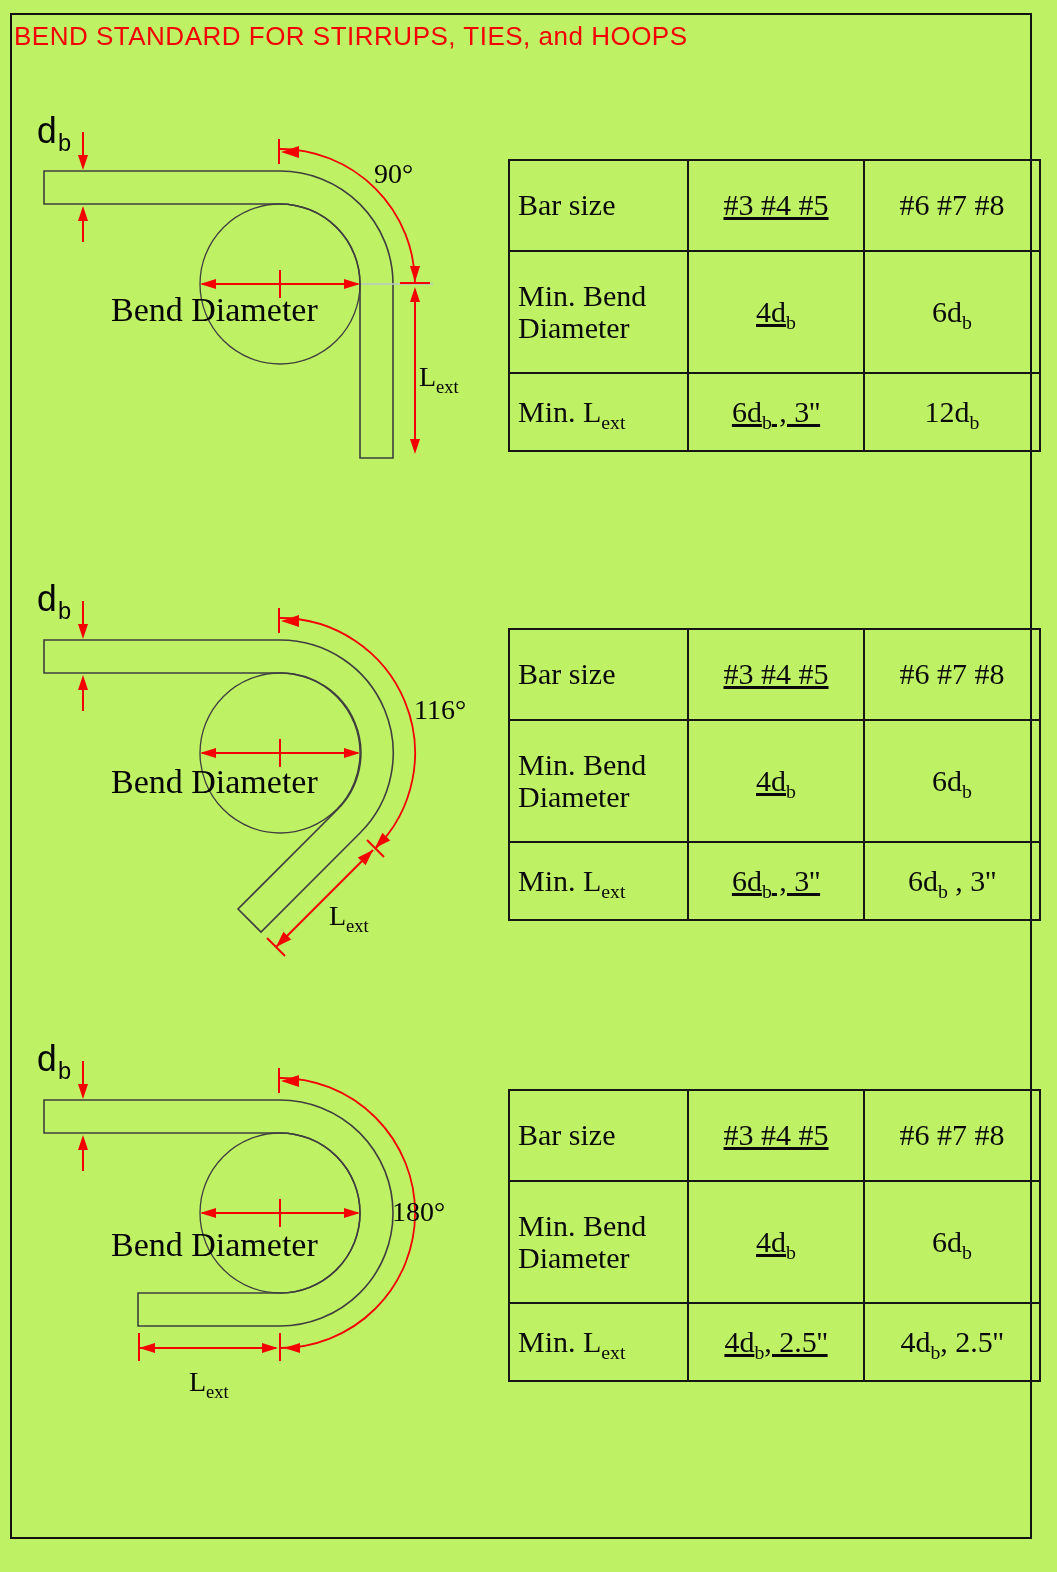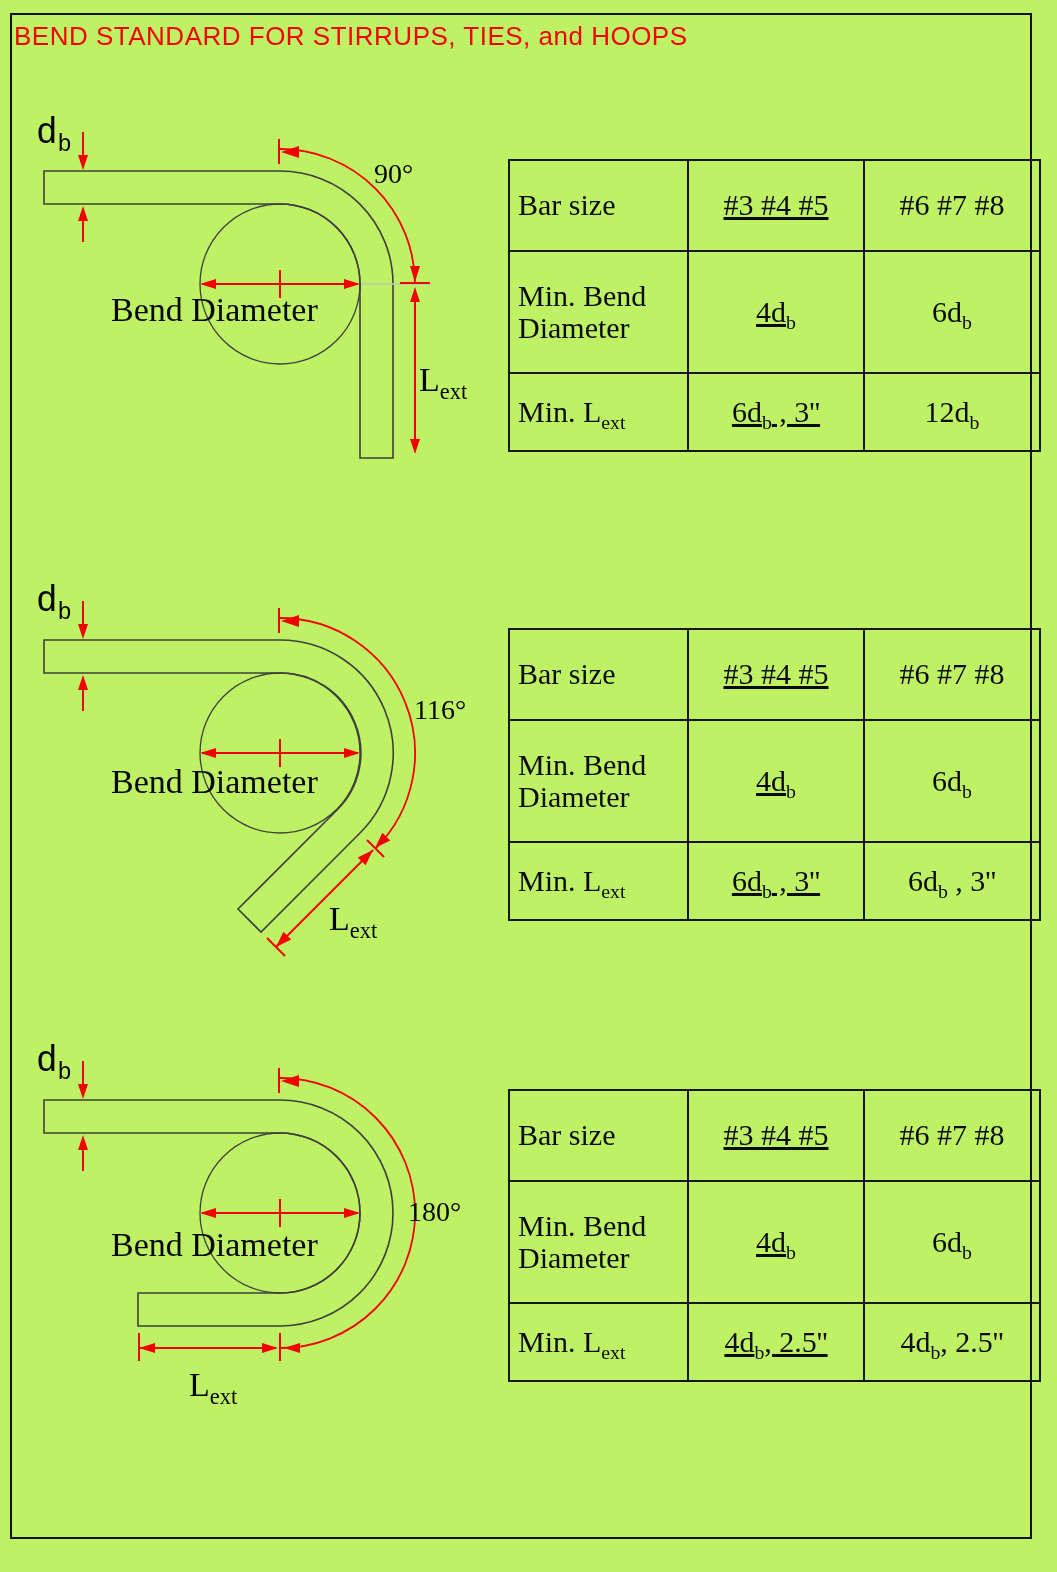--- a/index.html
+++ b/index.html
@@ -6,21 +6,21 @@
   .page{position:relative;width:1057px;height:1572px;background:#bef264;overflow:hidden;
         font-family:"Liberation Serif","DejaVu Serif",serif;color:#0a0a0a;}
   .frame{position:absolute;left:10px;top:13px;width:1022px;height:1526px;border:2px solid #111;box-sizing:border-box;}
   .title{position:absolute;left:14px;top:21px;font-family:"Liberation Sans","DejaVu Sans",sans-serif;
          font-size:26px;letter-spacing:.5px;color:#f40000;white-space:nowrap;}
   .drawing{position:absolute;left:0;top:0;}
   .lbl{position:absolute;white-space:nowrap;color:#050505;}
   .db{font-size:36px;font-family:Liberation Mono, monospace;}
   .angle{font-size:28px;}
   .bdia{font-size:34px;}
-  .lext{font-size:34px;}
+  .lext{font-size:28px;}
   sub{font-size:66%;line-height:0;}
   table.spec{position:absolute;left:508px;border-collapse:collapse;table-layout:fixed;background:transparent;}
   table.spec td{border:2px solid #161616;font-size:30px;color:#0a0a0a;vertical-align:middle;
                 text-align:center;padding:2px;line-height:1.08;}
   table.spec td.lab{text-align:left;padding-left:8px;padding-right:4px;}
   table.spec tr.r1 td{height:85px;}
   table.spec tr.r2 td{height:116px;}
   table.spec tr.r3 td{height:72px;}
   .c1{width:165px;} .c2{width:170px;text-decoration:underline;} .c3{width:170px;}
   .footnote{position:absolute;left:74px;top:1486px;font-family:"Liberation Sans","DejaVu Sans",sans-serif;
@@ -119,21 +119,21 @@
   <div class="lbl angle" style="left:374px;top:158px;">90°</div>
   <div class="lbl bdia" style="left:111px;top:291px;">Bend Diameter</div>
   <div class="lbl lext" style="left:419px;top:361px;">L<sub>ext</sub></div>
 
   <div class="lbl db" style="left:36px;top:581px;">d<sub>b</sub></div>
   <div class="lbl angle" style="left:414px;top:694px;">116°</div>
   <div class="lbl bdia" style="left:111px;top:763px;">Bend Diameter</div>
   <div class="lbl lext" style="left:329px;top:900px;">L<sub>ext</sub></div>
 
   <div class="lbl db" style="left:36px;top:1041px;">d<sub>b</sub></div>
-  <div class="lbl angle" style="left:408px;top:1196px;">180°</div>
+  <div class="lbl angle" style="left:392px;top:1196px;">180°</div>
   <div class="lbl bdia" style="left:111px;top:1226px;">Bend Diameter</div>
   <div class="lbl lext" style="left:189px;top:1366px;">L<sub>ext</sub></div>
 
   <table class="spec" style="top:159px;">
     <tbody>
         <tr class="r1">
       <td class="c1 lab">Bar size</td>
       <td class="c2">#3 #4 #5</td>
       <td class="c3">#6 #7 #8</td>
     </tr>

